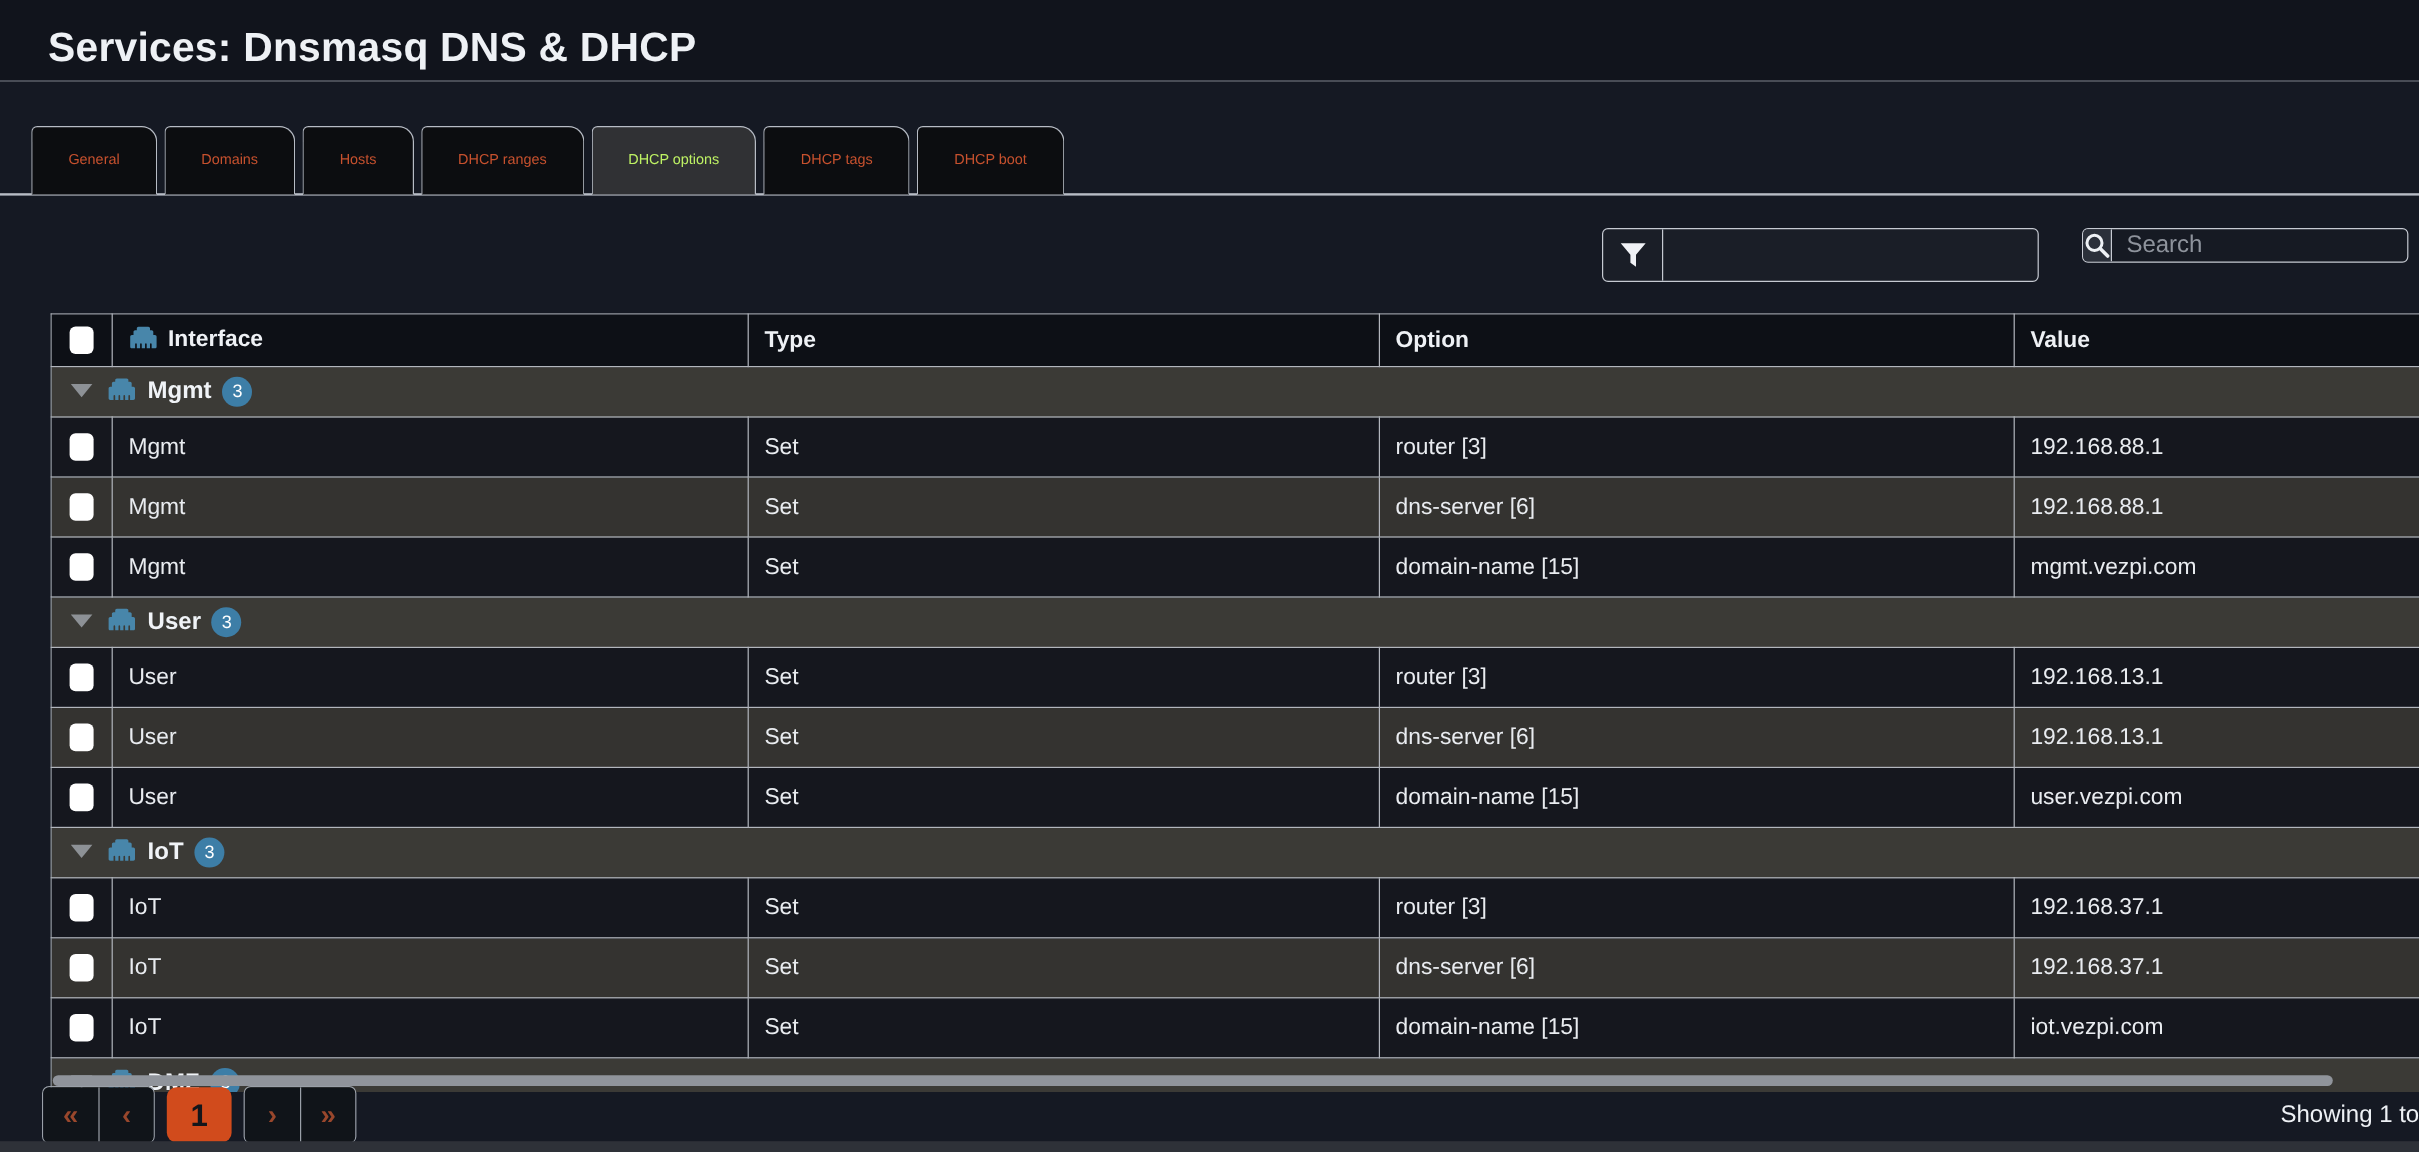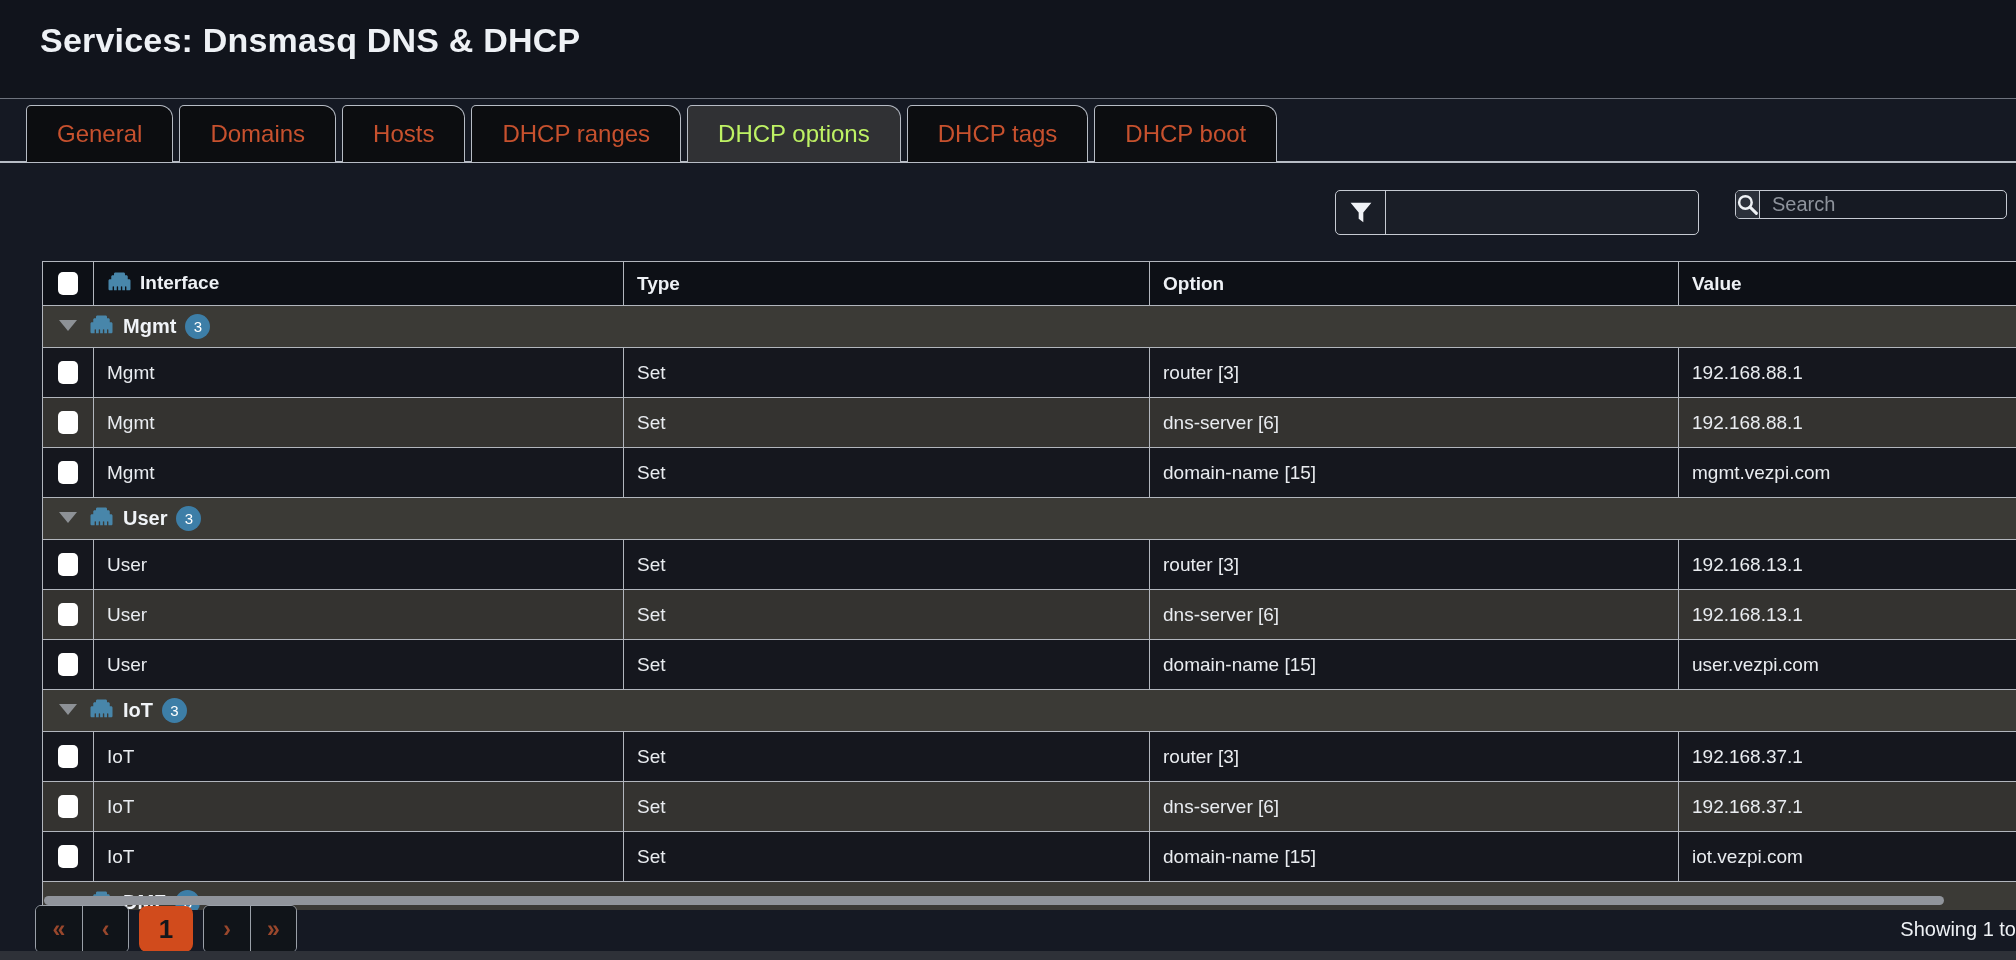--- a/index.html
+++ b/index.html
@@ -3,31 +3,31 @@
 <meta charset="utf-8">
 <style>
   * { margin:0; padding:0; box-sizing:border-box; }
   html,body { width:2016px; height:960px; overflow:hidden; }
   body {
     font-family:"Liberation Sans","DejaVu Sans",sans-serif;
     background:#151923; color:#e8ebf0; position:relative;
   }
   
   .titlebar {
-    position:absolute; top:0; left:0; width:2016px; height:99px;
+    position:absolute; top:0; left:0; width:2016px; height:68px;
     background:#11141c; border-bottom:1px solid #6e737d;
   }
   .titlebar h1 {
     position:absolute; left:40px; top:0; line-height:80px;
     font-size:34px; font-weight:700; color:#eef1f5; letter-spacing:.2px;
   }
   
   .tabstrip { position:absolute; top:105px; left:26px; display:flex; gap:6px; z-index:2; }
   .tab {
-    height:57px; line-height:55px; padding:0 30px; font-size:24px;
+    height:57px; line-height:55px; padding:0 30px; font-size:12px;
     color:var(--tab-red,#c7512e); background:#0c0d10; cursor:pointer;
     border:1px solid #b7bcc5; border-bottom:none; border-radius:5px 13px 0 0;
   }
   .tab.active { background:#303134; color:#bef264; }
   .tab-underline {
     position:absolute; top:161px; left:0; width:2016px; height:2px; background:#b7bcc5;
   }
   
   .filter-group {
     position:absolute; top:190px; left:1335px; width:364px; height:45px;

